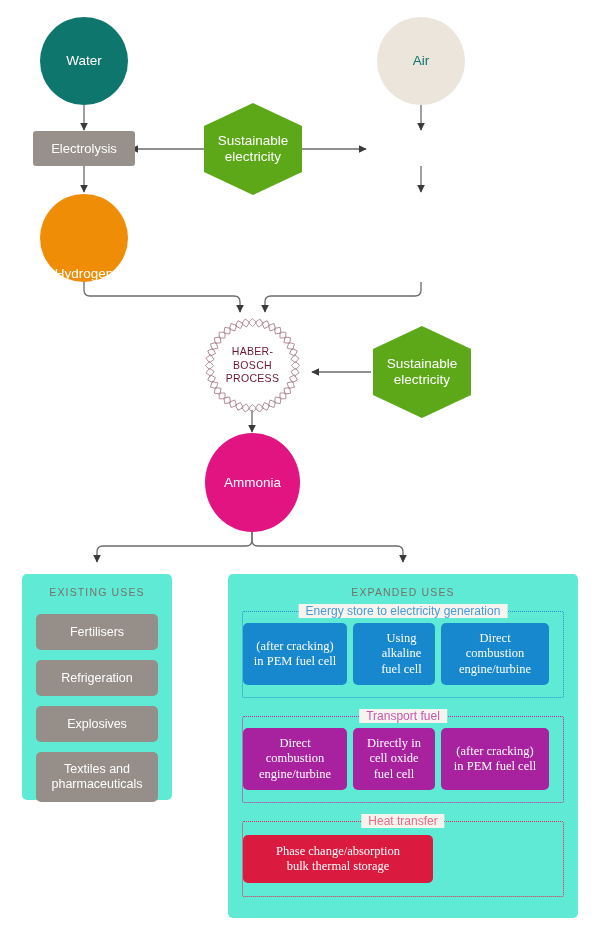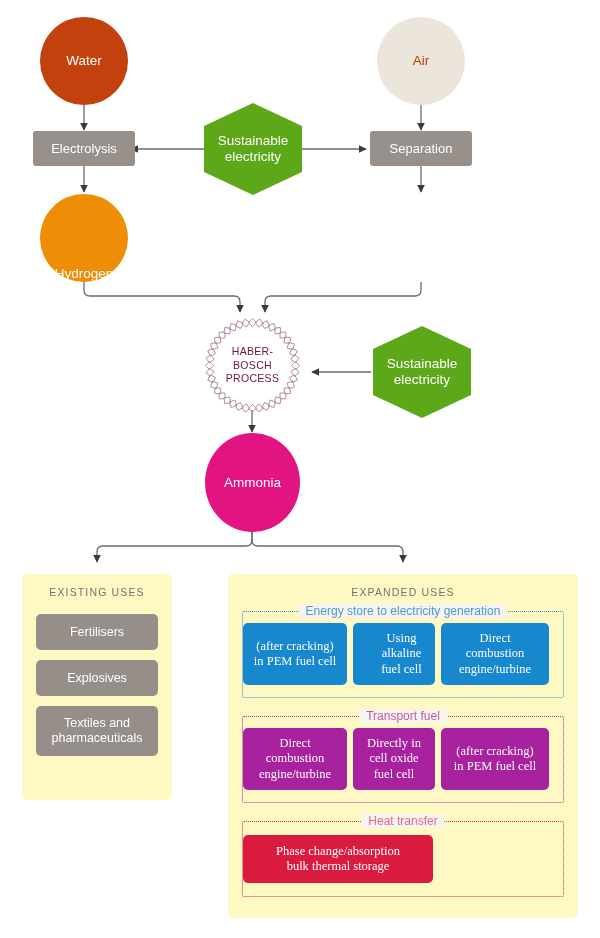--- a/index.html
+++ b/index.html
@@ -37,22 +37,22 @@
     text-align: center;
     line-height: 1.18;
   }
 
   
   .circle {
     border-radius: 50%;
     color: #ffffff;
     font-size: 13.5px;
   }
-  .circle-water      { background: #c2410c; }
-  .circle-air        { background: #ece5dc; color: #c2410c; }
+  .circle-water      { background: #0f766e; }
+  .circle-air        { background: #ece5dc; color: #0f766e; }
   .circle-hydrogen   { background: #ef8d07; align-items: flex-end; }
   .circle-nitrogen   { background: #a81e9e; }
   .circle-ammonia    { background: #e11482; }
 
   
   .proc-box {
     background: #97908b;
     color: #ffffff;
     border-radius: 3px;
     font-size: 13px;
@@ -72,21 +72,21 @@
     font-size: 10.5px;
     letter-spacing: .3px;
     line-height: 1.32;
     z-index: 3;
   }
 
   
   .panel {
     position: absolute;
     box-sizing: border-box;
-    background: #fef9c3;
+    background: #5eead4;
     border-radius: 5px;
   }
   .panel-title {
     text-align: center;
     color: #77716b;
     font-size: 10.5px;
     letter-spacing: 1.15px;
   }
 
   
@@ -244,23 +244,20 @@
   </div>
 
   <div class="node circle circle-air" style="left:377px; top:17px; width:88px; height:88px;">
     <span>Air</span>
   </div>
 
   <div class="node proc-box" style="left:33px; top:131px; width:102px; height:35px;">
     <span>Electrolysis</span>
   </div>
 
-  <div class="node proc-box" style="left:370px; top:131px; width:102px; height:35px;">
-    <span>Separation</span>
-  </div>
 
   <div class="node circle circle-hydrogen" style="left:40px; top:194px; width:88px; height:88px;">
     <span>Hydrogen</span>
   </div>
 
 
   <div class="node hexagon" style="left:204px; top:103px; width:98px; height:92px;">
     <div>
       <div>Sustainable</div>
       <div>electricity</div>
@@ -283,20 +280,21 @@
   </div>
 
   <div class="node circle circle-ammonia" style="left:205px; top:433px; width:95px; height:99px;">
     <span>Ammonia</span>
   </div>
 
   <div class="panel" style="left:22px; top:574px; width:150px; height:226px;">
     <div class="panel-title" style="margin-top:12px;">EXISTING USES</div>
     <div style="position:absolute; left:14px; top:40px; width:122px;">
       <div class="pill" style="height:36px; margin-bottom:10px;">Fertilisers</div>
+      <div class="pill" style="height:36px; margin-bottom:10px;">Refrigeration</div>
       <div class="pill" style="height:36px; margin-bottom:10px;">Explosives</div>
       <div class="pill" style="height:50px; padding:10px 6px;">Textiles and pharmaceuticals</div>
     </div>
   </div>
 
   <div class="panel" style="left:228px; top:574px; width:350px; height:344px;">
     <div class="panel-title" style="margin-top:12px;">EXPANDED USES</div>
 
     <div class="group group-energy" style="left:14px; top:37px; width:322px; height:87px;">
       <span class="group-label">Energy store to electricity generation</span>

